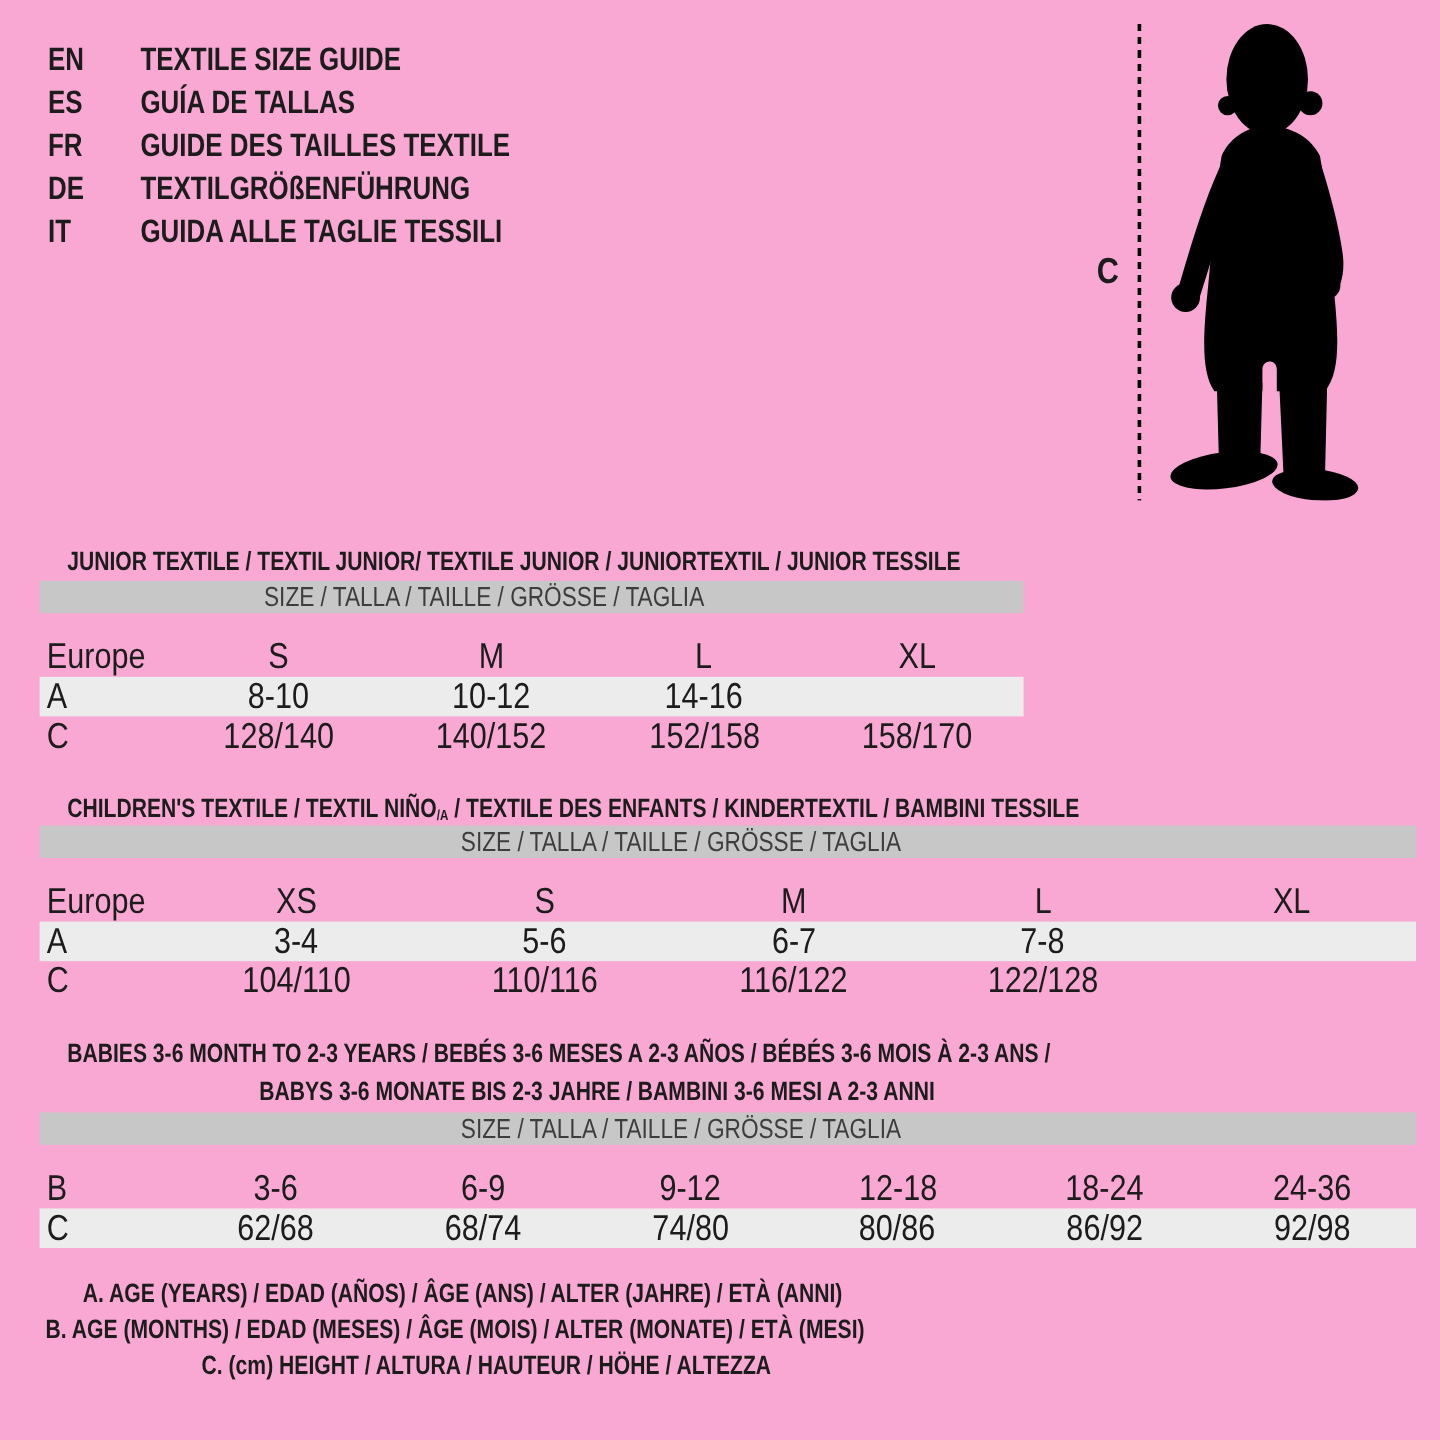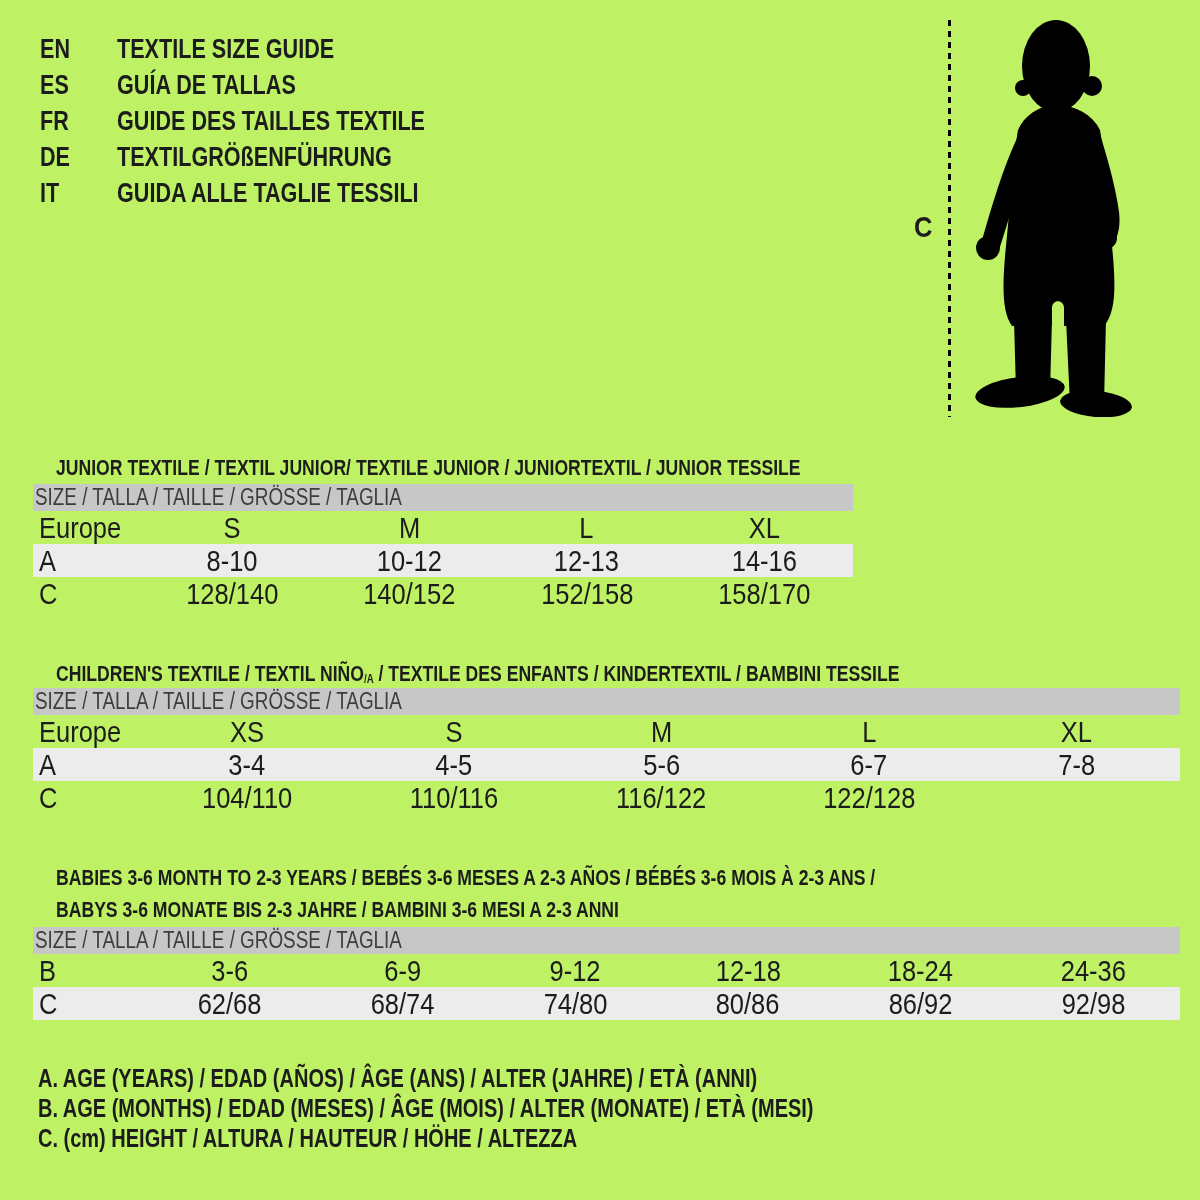--- a/index.html
+++ b/index.html
@@ -1,17 +1,17 @@
 <!DOCTYPE html>
 <html style="--text: #1c1c1c; --table-header-bg: #c7c7c7; --table-header-text: #3d3d3d; --row-shaded-bg: #ececec; --silhouette: #000000;"><head>
 <meta charset="utf-8">
 <style>
   html,body{margin:0;padding:0;background:#fff;}
-  .page{position:relative;width:1200px;height:1200px;background:#bef264;overflow:hidden;
-        font-family:"Liberation Sans",sans-serif;color:var(--text,#1c1c1c);}
+  .page{position:relative;width:1200px;height:1200px;background:#f9a8d4;overflow:hidden;
+        font-family:"Liberation Sans",sans-serif;color:var(--text,#1c1c1c);text-align:center;}
 
   
   .cnd{display:inline-block;transform:scaleX(0.8);transform-origin:0 50%;white-space:nowrap;}
 
   
   .lang-block{position:absolute;left:40px;top:31px;}
   .lang-row{position:relative;height:36px;}
   .lang-code,.lang-title{position:absolute;top:0;line-height:36px;font-size:27px;font-weight:bold;}
   .lang-code{left:0;}
   .lang-title{left:77px;}
@@ -31,32 +31,32 @@
   #title-babies{top:846px;}
   #title-babies .title-line{height:32px;line-height:32px;}
   .title-sub{font-size:0.55em;vertical-align:-0.18em;}
 
   
   .size-table{position:absolute;left:33px;}
   #table-junior{top:484px;width:820px;}
   #table-children{top:688px;width:1147px;}
   #table-babies{top:927px;width:1147px;}
   .table-header{height:27px;line-height:27px;background:var(--table-header-bg,#c7c7c7);
-    color:var(--table-header-text,#3d3d3d);font-size:23px;padding-left:2px;margin-bottom:0;}
+    color:var(--table-header-text,#3d3d3d);font-size:23px;padding-left:2px;margin-bottom:20px;}
   .table-header .cnd{transform:scaleX(0.82);}
   .trow{display:grid;grid-template-columns:110px repeat(var(--cols,4),1fr);height:33px;font-size:30px;}
   .trow.shaded{background:var(--row-shaded-bg,#ececec);}
   .cell{display:flex;align-items:center;justify-content:center;}
   .cell .cnd{transform:scaleX(0.85);transform-origin:50% 50%;}
   .cell.label{justify-content:flex-start;padding-left:6px;}
   .cell.label .cnd{transform-origin:0 50%;}
 
   
   .legend{position:absolute;left:38px;top:1063px;}
-  .legend-line{height:30px;line-height:30px;font-size:25px;font-weight:bold;white-space:nowrap;}
+  .legend-line{height:30px;line-height:30px;font-size:22px;font-weight:bold;white-space:nowrap;}
 </style>
 </head>
 <body>
 
 <div class="page">
 
   <div class="lang-block">
       <div class="lang-row">
         <span class="lang-code"><span class="cnd">EN</span></span>
         <span class="lang-title"><span class="cnd">TEXTILE SIZE GUIDE</span></span>
@@ -121,23 +121,20 @@
         <span class="cell label">
           <span class="cnd">A</span>
         </span>
         <span class="cell">
           <span class="cnd">8-10</span>
         </span>
         <span class="cell">
           <span class="cnd">10-12</span>
         </span>
         <span class="cell">
-          <span class="cnd">12-13</span>
-        </span>
-        <span class="cell">
           <span class="cnd">14-16</span>
         </span>
       </div>
       <div class="trow" style="--cols:4">
         <span class="cell label">
           <span class="cnd">C</span>
         </span>
         <span class="cell">
           <span class="cnd">128/140</span>
         </span>
@@ -175,23 +172,20 @@
         <span class="cell">
           <span class="cnd">XL</span>
         </span>
       </div>
       <div class="trow shaded" style="--cols:5">
         <span class="cell label">
           <span class="cnd">A</span>
         </span>
         <span class="cell">
           <span class="cnd">3-4</span>
-        </span>
-        <span class="cell">
-          <span class="cnd">4-5</span>
         </span>
         <span class="cell">
           <span class="cnd">5-6</span>
         </span>
         <span class="cell">
           <span class="cnd">6-7</span>
         </span>
         <span class="cell">
           <span class="cnd">7-8</span>
         </span>

